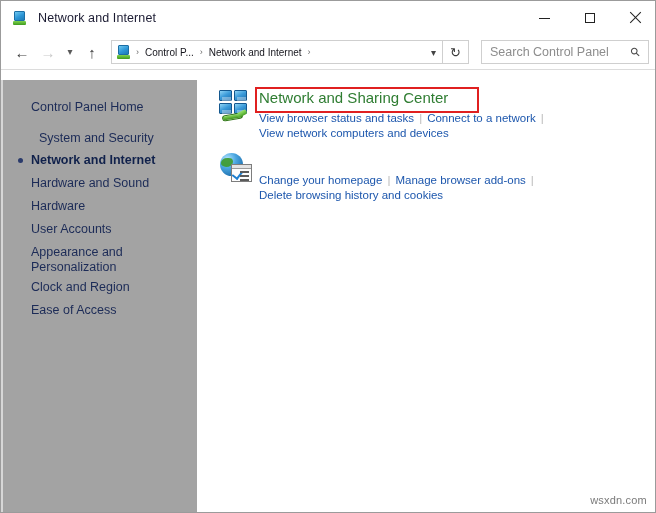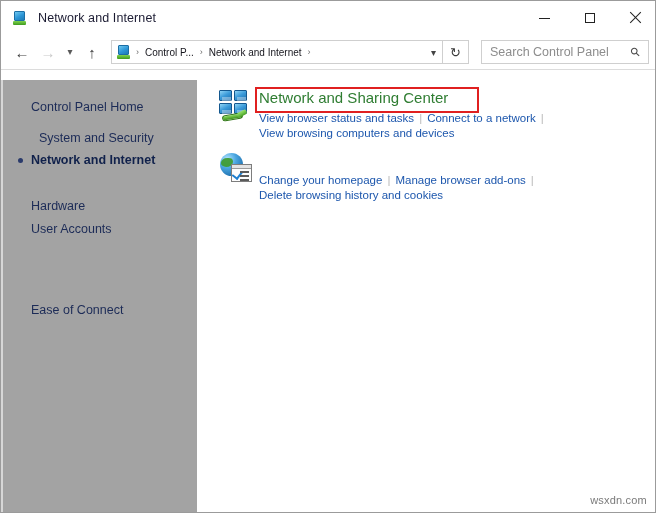--- a/index.html
+++ b/index.html
@@ -467,28 +467,31 @@
 
   <div class="sidebar">
 
     <div class="side-item" style="top:20px;">Control Panel Home</div>
 
     <div class="side-item" style="top:51px;margin-left:8px;">System and Security</div>
 
     <div class="side-bullet" style="top:78px;"></div>
     <div class="side-item current" style="top:73px;">Network and Internet</div>
 
+    <div class="side-item" style="top:96px;">Hardware and Sound</div>
 
     <div class="side-item" style="top:119px;">Hardware</div>
 
     <div class="side-item" style="top:142px;">User Accounts</div>
 
-
-
-    <div class="side-item" style="top:223px;">Ease of Connect</div>
+    <div class="side-item wrap" style="top:165px;">Appearance and Personalization</div>
+
+    <div class="side-item" style="top:200px;">Clock and Region</div>
+
+    <div class="side-item" style="top:223px;">Ease of Access</div>
   </div>
 
   <div class="content">
 
     <div class="cat" style="top:19px;left:0;width:459px;height:60px;">
       <div class="cat-icon">
         <div class="ico-net">
           <div class="mon m1"></div>
           <div class="mon m2"></div>
           <div class="mon m3"></div>
@@ -497,21 +500,21 @@
           <div class="cable2"></div>
         </div>
       </div>
       <div class="cat-title hover" style="left:62px;top:0px;">Network and Sharing Center</div>
 
       <div class="cat-links" style="left:62px;top:22px;">
         <span class="lnk">View browser status and tasks</span><span class="sep">|</span><span class="lnk">Connect to a network</span><span class="sep">|</span>
       </div>
 
       <div class="cat-links" style="left:62px;top:37px;">
-        <span class="lnk">View browsing computers and devices</span>
+        <span class="lnk">View network computers and devices</span>
       </div>
     </div>
 
     <div class="cat" style="top:81px;left:0;width:459px;height:60px;">
       <div class="cat-icon">
         <div class="ico-globe">
           <div class="globe"></div>
           <div class="checklist">
             <div class="cap"></div>
             <div class="tick"></div>

